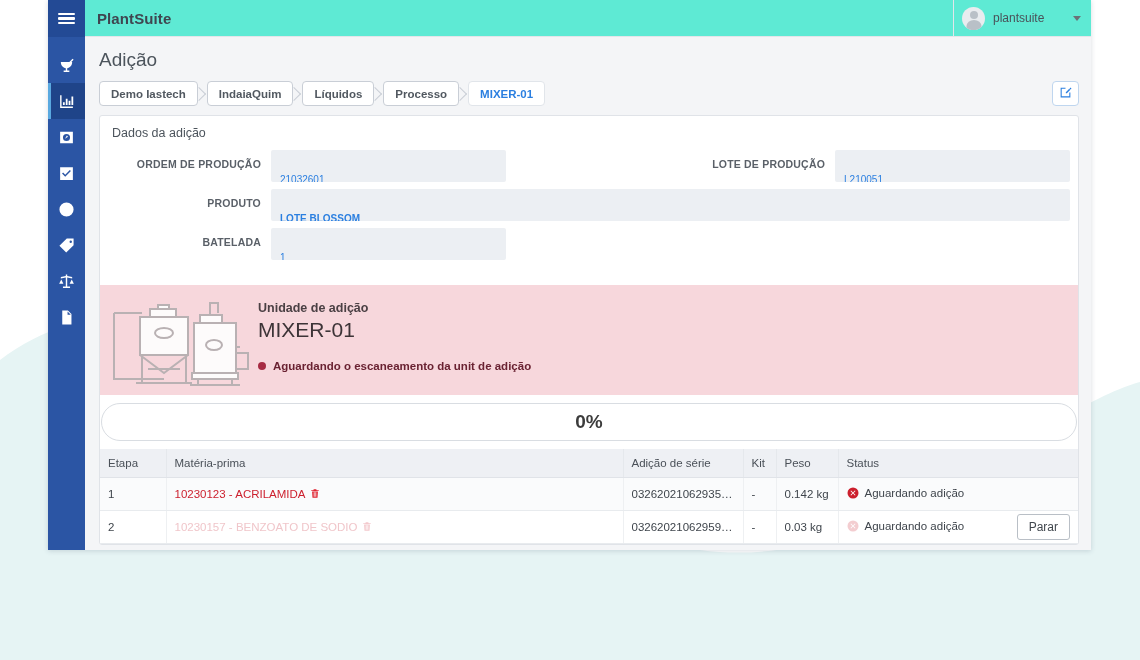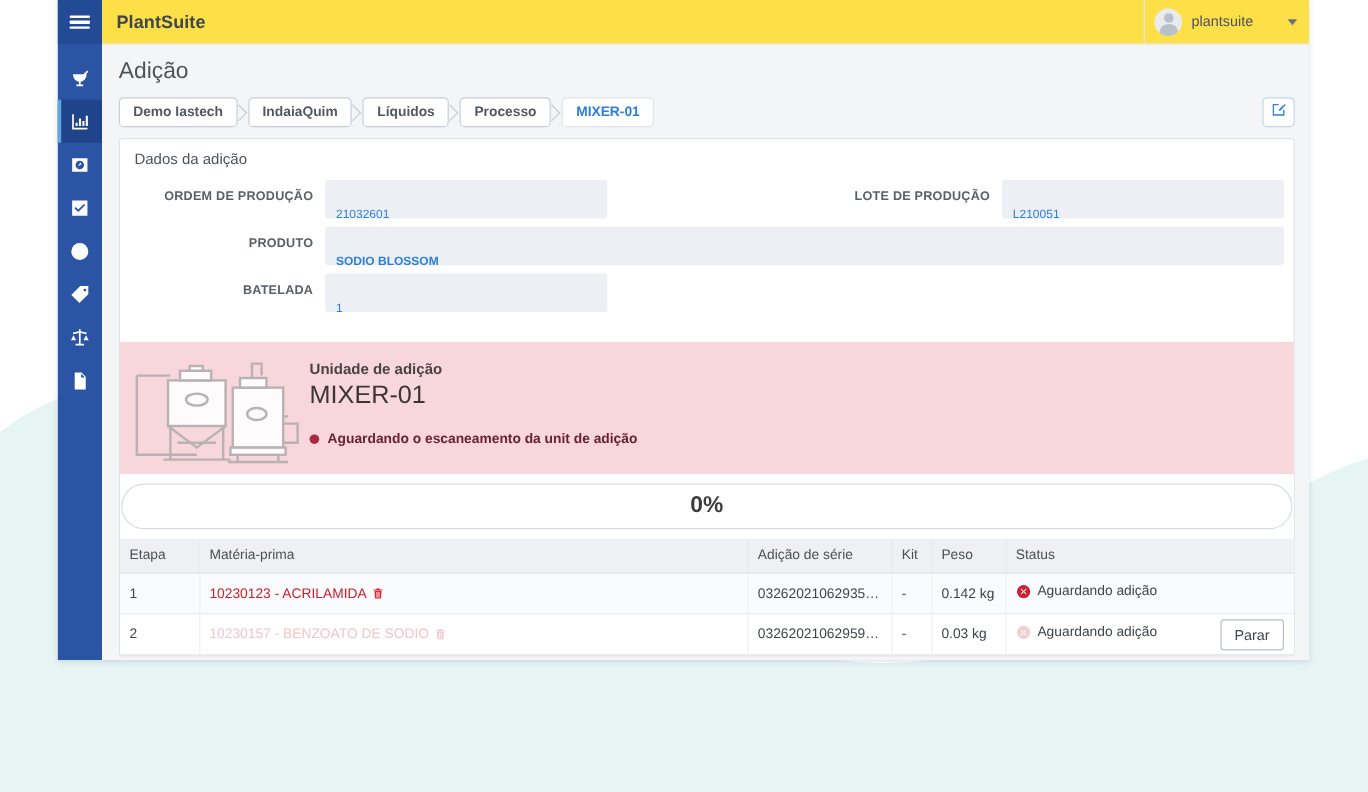--- a/index.html
+++ b/index.html
@@ -56,21 +56,21 @@
   .side-item.active::before {
     content: ""; position: absolute; left: 0; top: 0; bottom: 0; width: 3px;
     background: #5aa9e0;
   }
 
   
   .main { flex: 1 1 auto; display: flex; flex-direction: column; min-width: 0; background:#f4f5f7; }
 
   
   .topbar {
-    height: 37px; background: #fde047;
+    height: 37px; background: #5eead4;
     display: flex; align-items: center; justify-content: space-between;
     border-bottom: 1px solid #e3e6ea;
     flex: 0 0 37px;
   }
   .brand {
     font-size: 15px; font-weight: bold; color: #3f4650;
     padding-left: 12px; letter-spacing: .1px;
   }
   .user-box {
     display: flex; align-items: center; gap: 8px;
@@ -376,21 +376,21 @@
             <div class="frow">
               <div class="flabel w-label-l">ORDEM DE PRODUÇÃO</div>
               <div class="fval w-val-s">21032601</div>
               <div class="spacer-mid"></div>
               <div class="flabel w-label-r">LOTE DE PRODUÇÃO</div>
               <div class="fval w-val-r">L210051</div>
             </div>
 
             <div class="frow">
               <div class="flabel w-label-l">PRODUTO</div>
-              <div class="fval bold w-val-wide">SODIO BLOSSOM</div>
+              <div class="fval bold w-val-wide">LOTE BLOSSOM</div>
             </div>
 
             <div class="frow">
               <div class="flabel w-label-l">BATELADA</div>
               <div class="fval w-val-s">1</div>
               <div class="spacer-mid"></div>
             </div>
           </section>
 
           <section class="unit-panel">

